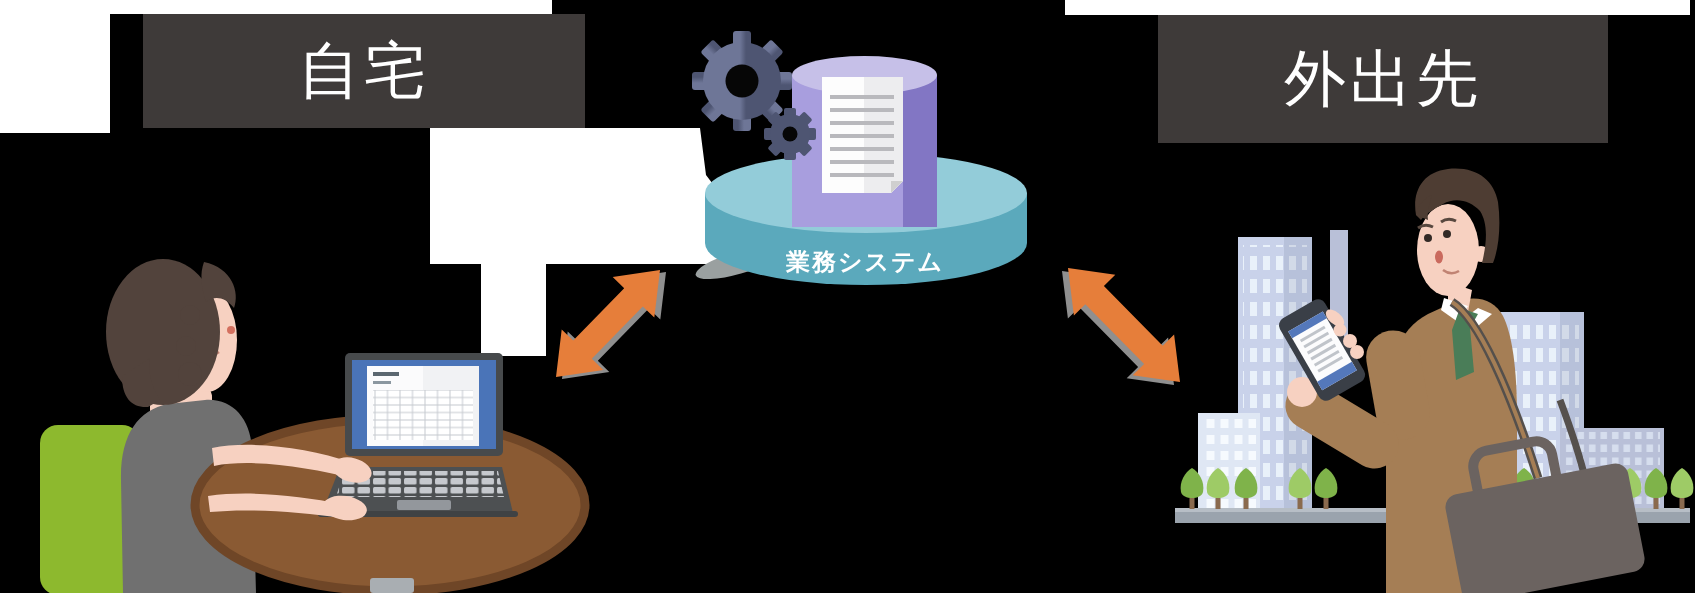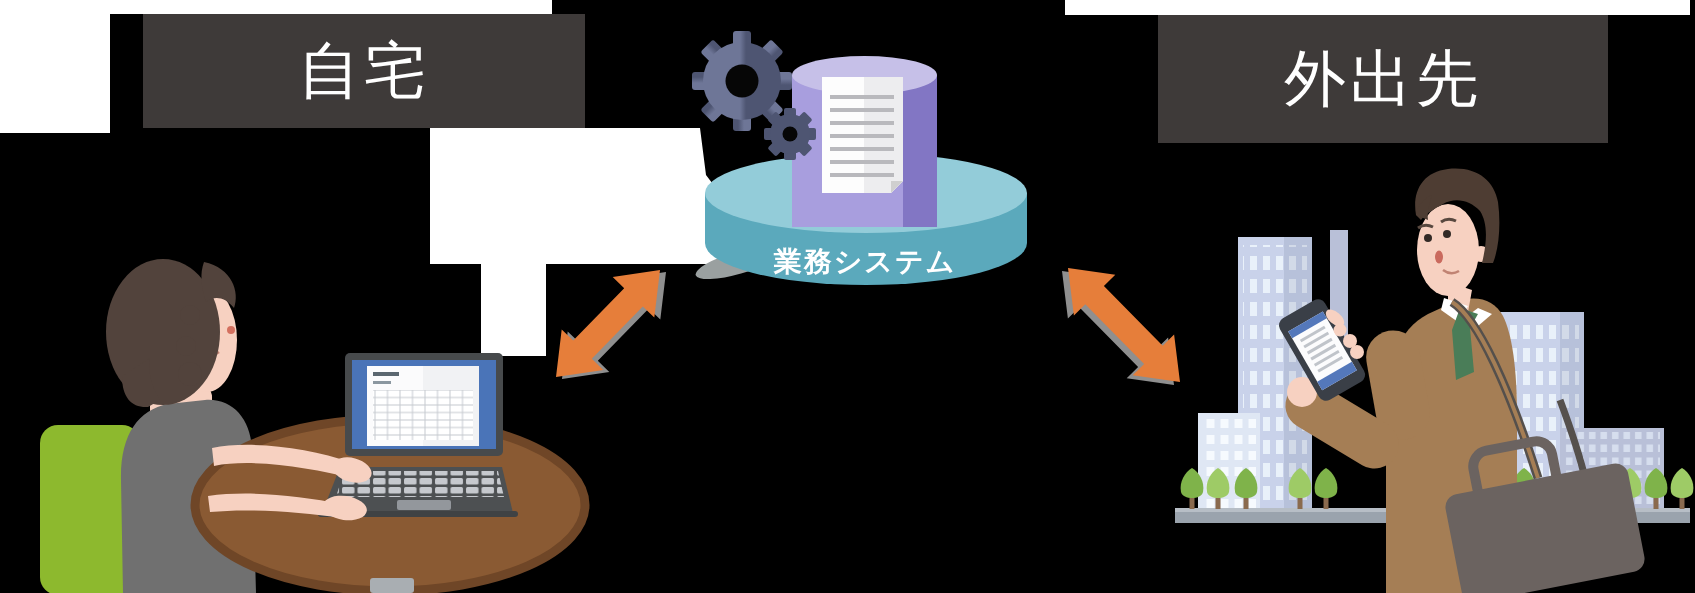--- a/index.html
+++ b/index.html
@@ -18,21 +18,21 @@
     background:var(--bar-bg,#3e3a39);
     display:flex;align-items:center;justify-content:center;
   }
   .bar-text{
     color:var(--bar-text,#fff);font-size:62px;letter-spacing:4px;line-height:1;
   }
   #bar-home{left:110px;top:14px;width:442px;height:114px;margin-left:33px;}
   #bar-out{left:1158px;top:15px;width:450px;height:128px;}
   #system-label{
     left:740px;top:245px;width:250px;height:34px;
-    color:#fff;font-size:28px;font-weight:bold;letter-spacing:2px;
+    color:#fff;font-size:24px;font-weight:bold;letter-spacing:2px;
     text-align:center;line-height:34px;z-index:6;
   }
   svg{position:absolute;display:block;}
   #svg-system{left:640px;top:20px;z-index:5;}
   #svg-arrows{left:0;top:0;z-index:7;}
   #svg-home{left:20px;top:240px;z-index:4;}
   #svg-city{left:1150px;top:140px;z-index:4;}
   .fill-skin{fill:var(--skin,#f7d1c1);}
   .fill-suit{fill:var(--suit,#a57e55);}
   .fill-orange{fill:var(--accent-orange,#e67e3a);}

